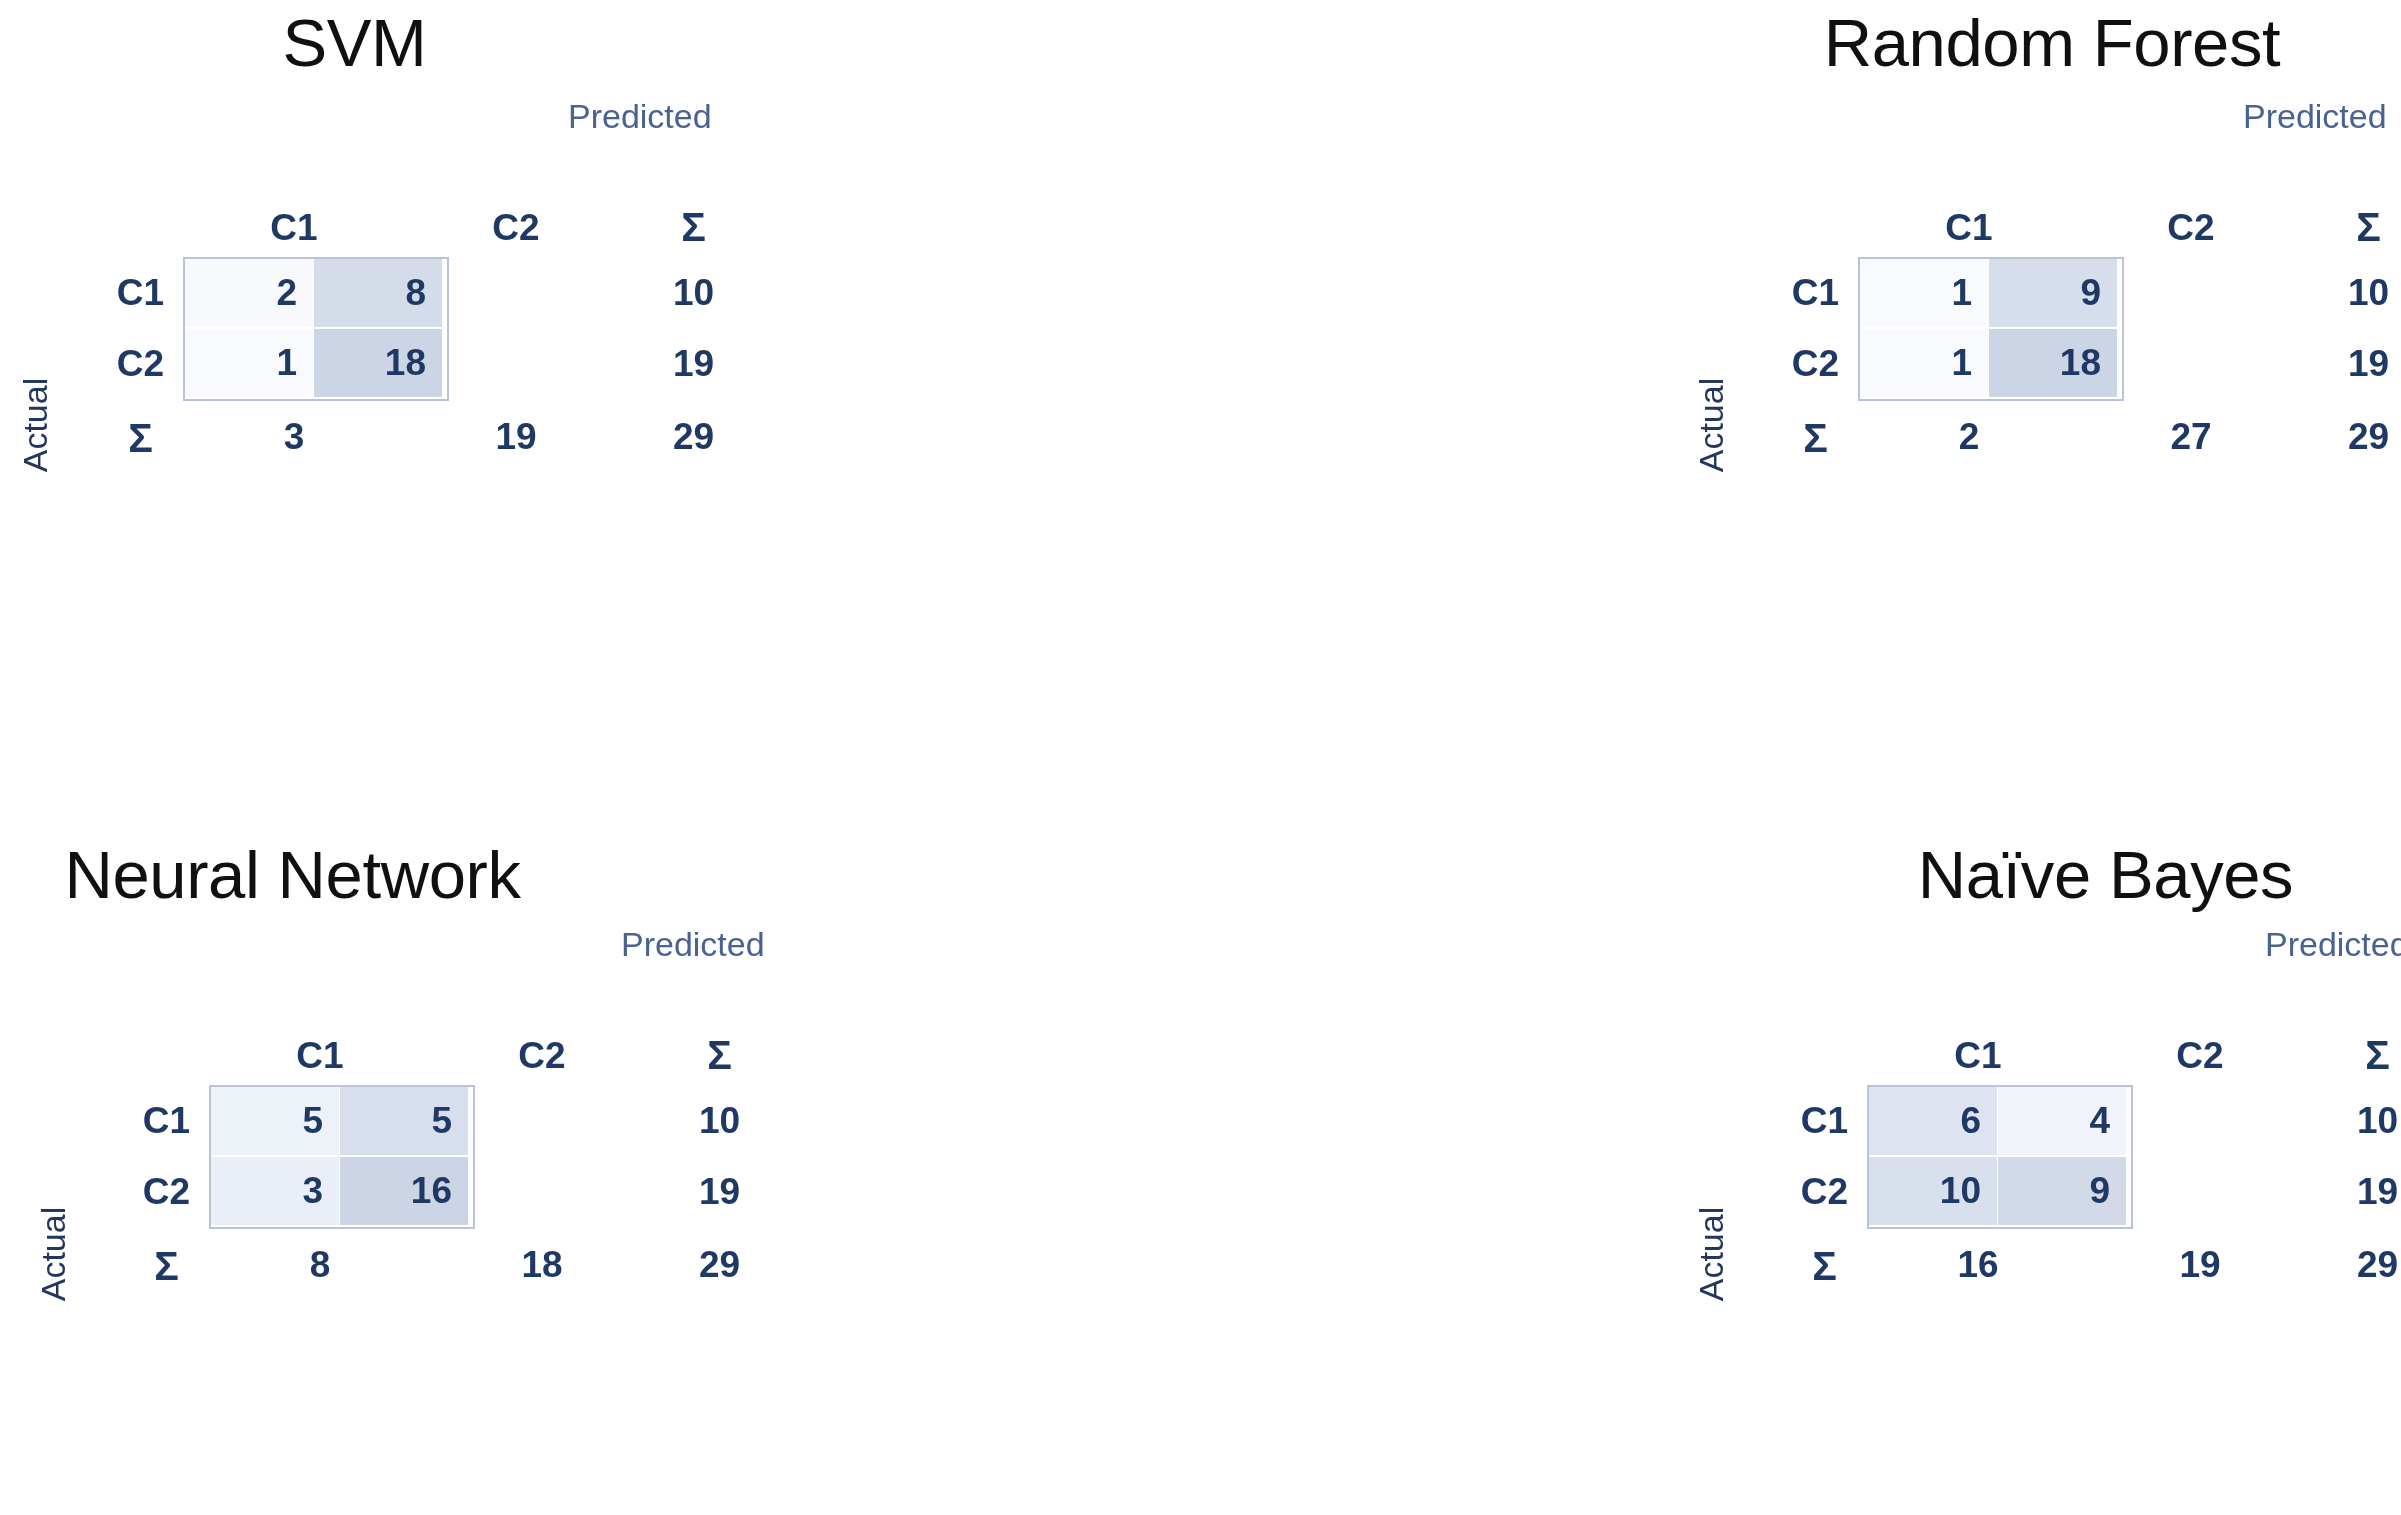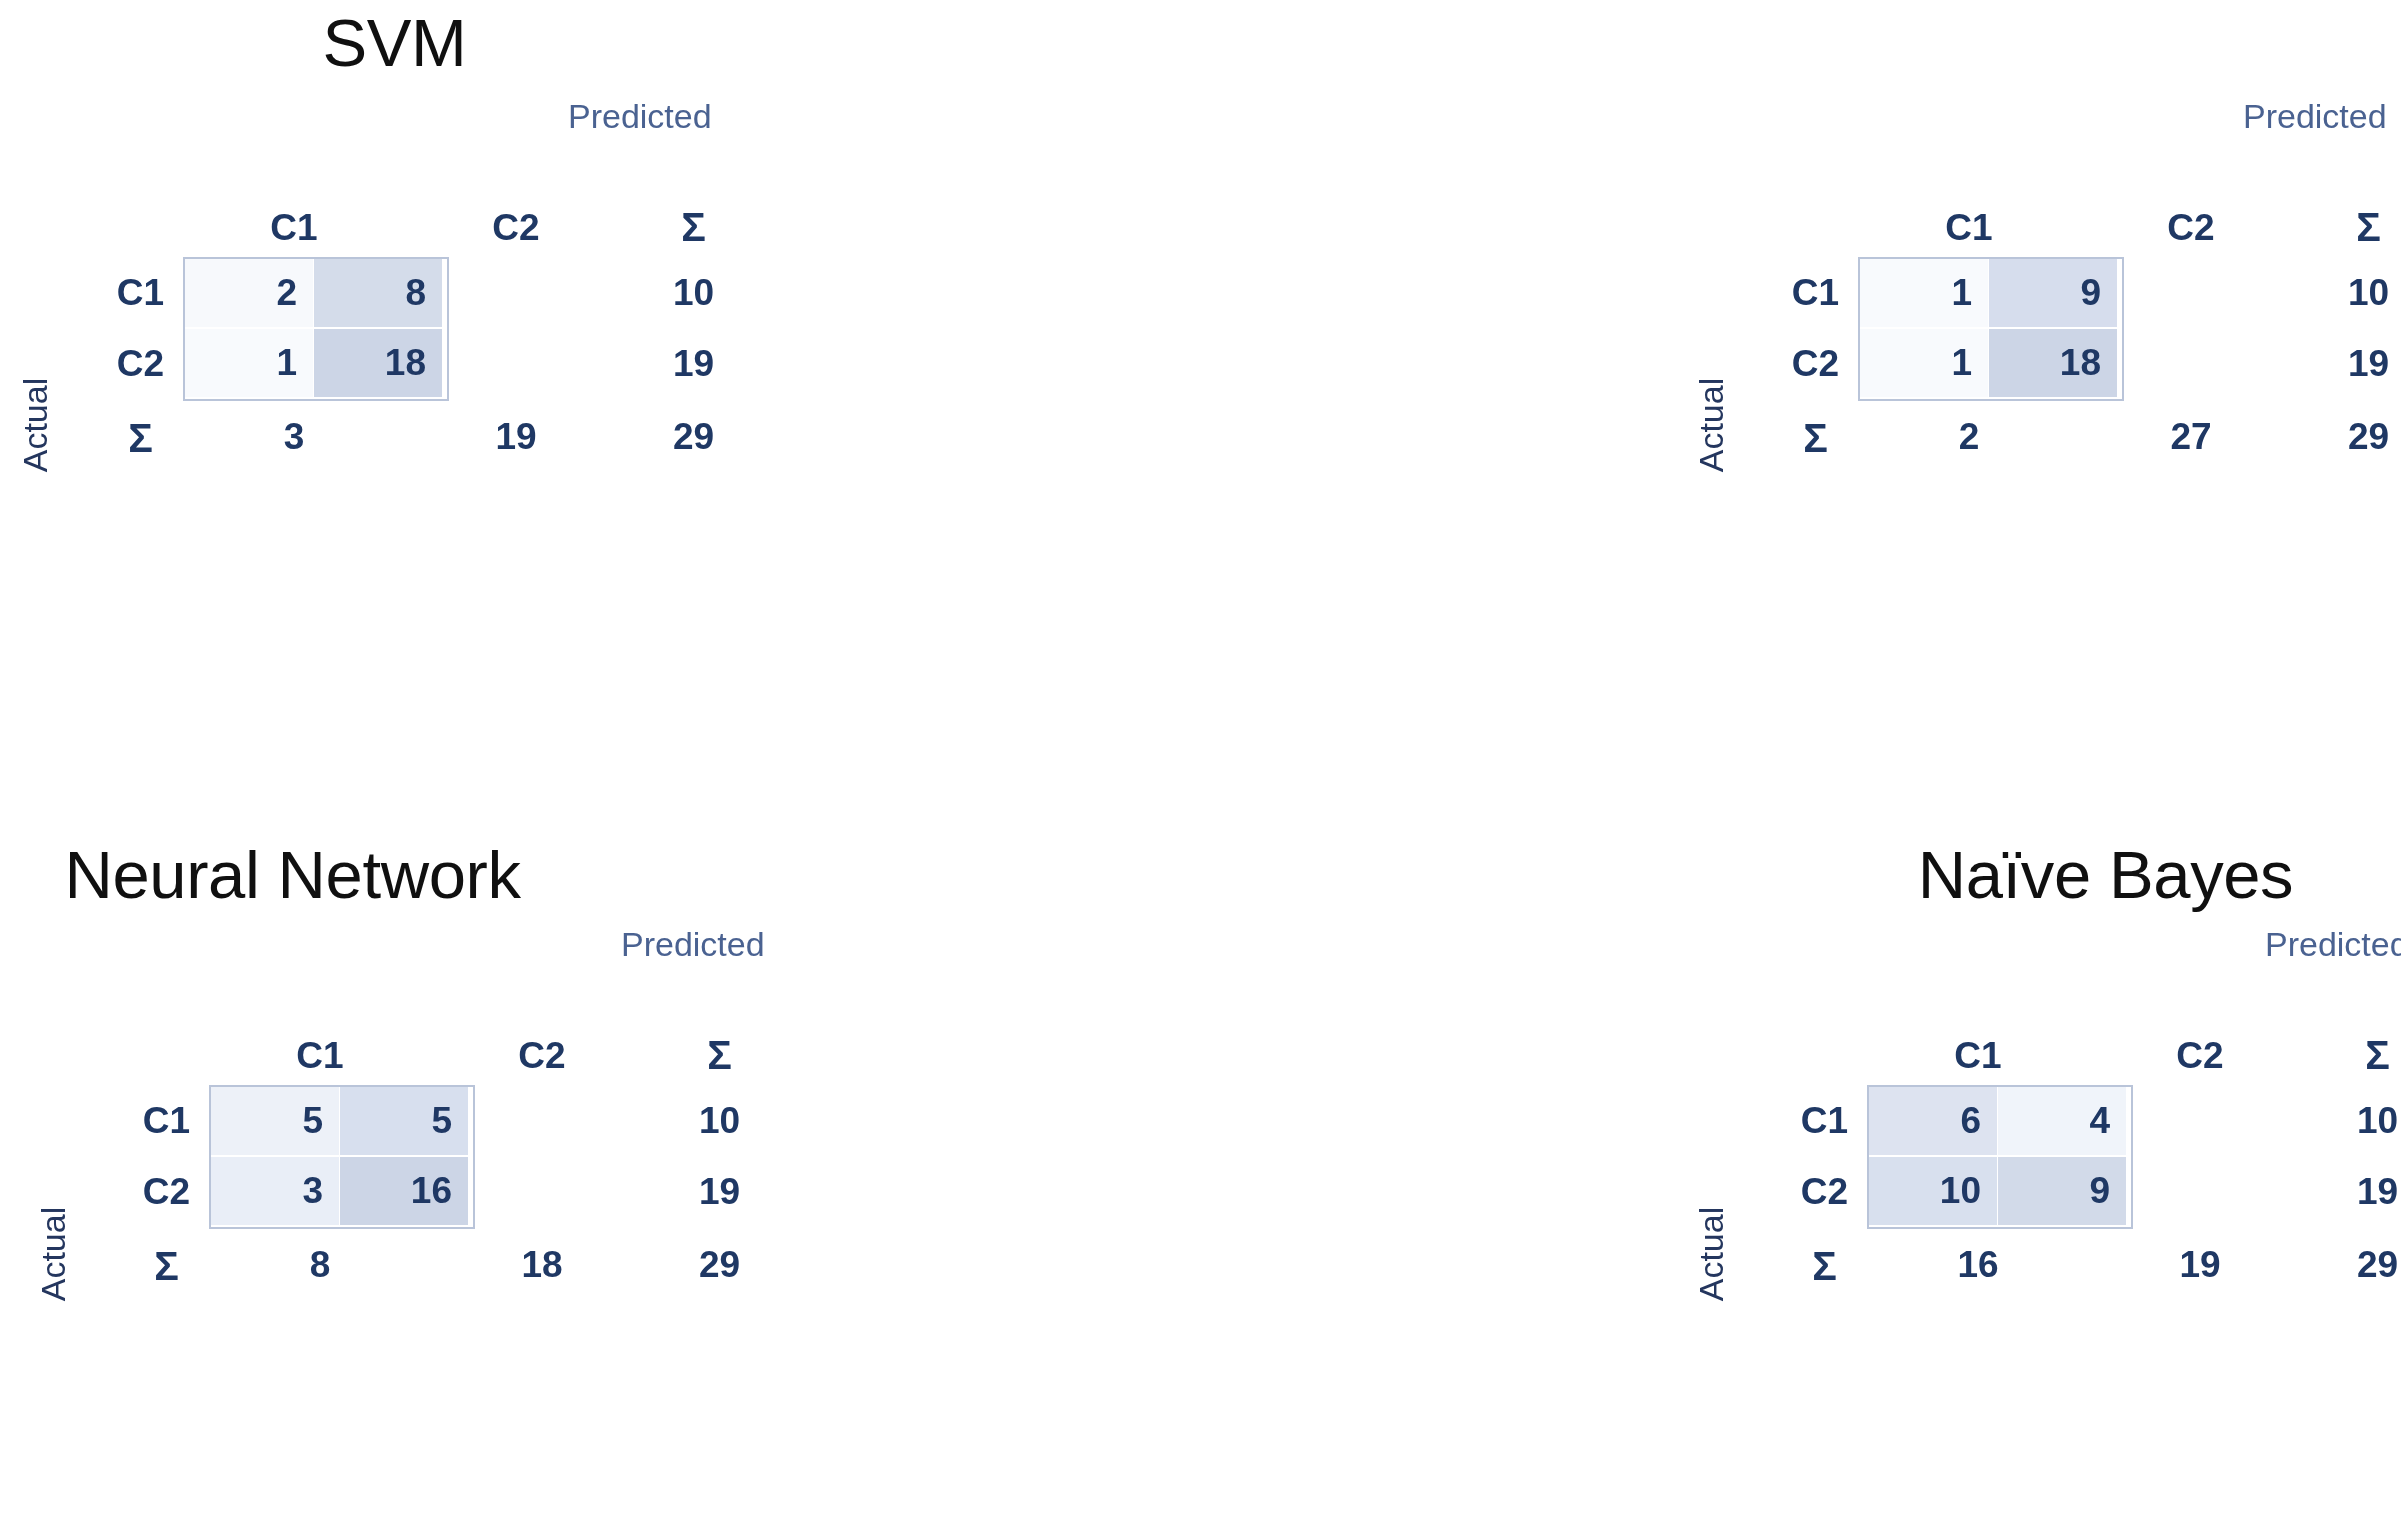--- a/index.html
+++ b/index.html
@@ -129,21 +129,21 @@
   }
 
   .sum-glyph { font-size: 41px; }
 </style>
 </head>
 <body>
 
 <div class="grid">
 
   <div class="panel">
-    <div class="panel-title" style="left:0;top:9px;width:709px;padding-left:40px;">SVM</div>
+    <div class="panel-title" style="left:0;top:9px;width:709px;">SVM</div>
 
     <div class="predicted-label" style="left:568px;top:99px;">Predicted</div>
 
     <div class="actual-label" style="left:-27px;top:408px;width:124px;text-align:center;">Actual</div>
 
     <div class="matrix-block" style="left:98px;top:155px;width:621px;height:257px;">
       <div class="mtable">
 
         <div class="col-head" style="left:85px;width:222px;">C1</div>
         <div class="col-head" style="left:307px;width:222px;">C2</div>
@@ -164,20 +164,21 @@
         <div class="marg" style="left:529px;top:147px;width:133px;">19</div>
 
         <div class="marg" style="left:85px;top:220px;width:222px;">3</div>
         <div class="marg" style="left:307px;top:220px;width:222px;">19</div>
         <div class="marg" style="left:529px;top:220px;width:133px;">29</div>
       </div>
     </div>
   </div>
 
   <div class="panel">
+    <div class="panel-title" style="left:514px;top:9px;width:674px;">Random Forest</div>
 
     <div class="predicted-label" style="left:1042px;top:99px;">Predicted</div>
 
     <div class="actual-label" style="left:448px;top:408px;width:124px;text-align:center;">Actual</div>
 
     <div class="matrix-block" style="left:572px;top:155px;width:621px;height:257px;">
       <div class="mtable">
         <div class="col-head" style="left:85px;width:222px;">C1</div>
         <div class="col-head" style="left:307px;width:222px;">C2</div>
         <div class="col-head sum-glyph" style="left:529px;width:133px;">Σ</div>

